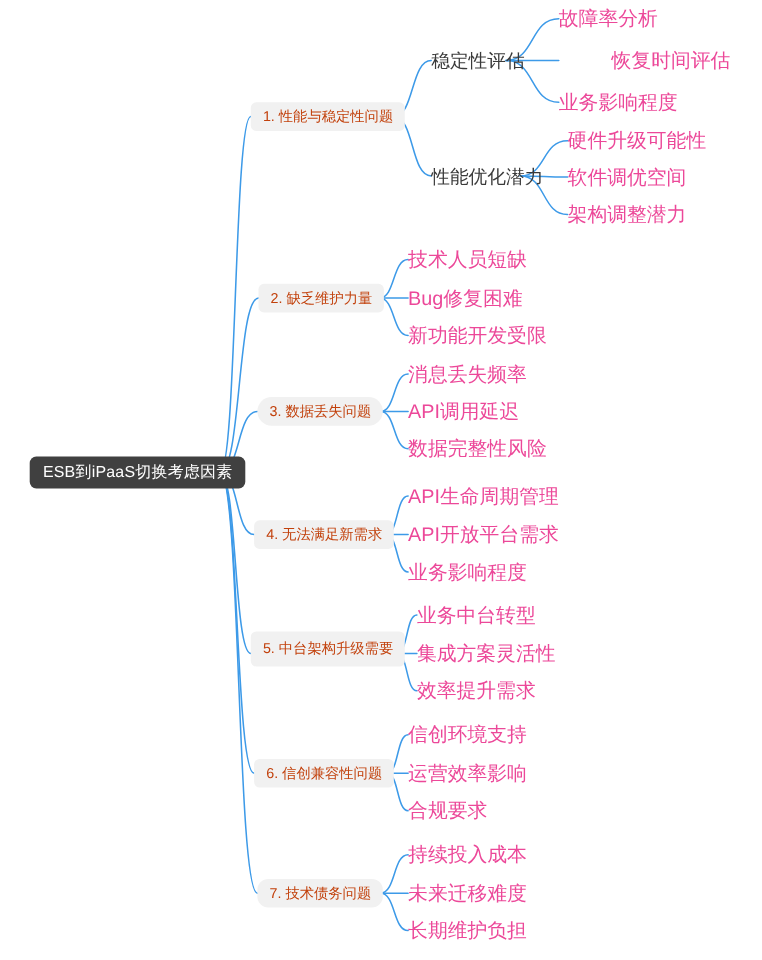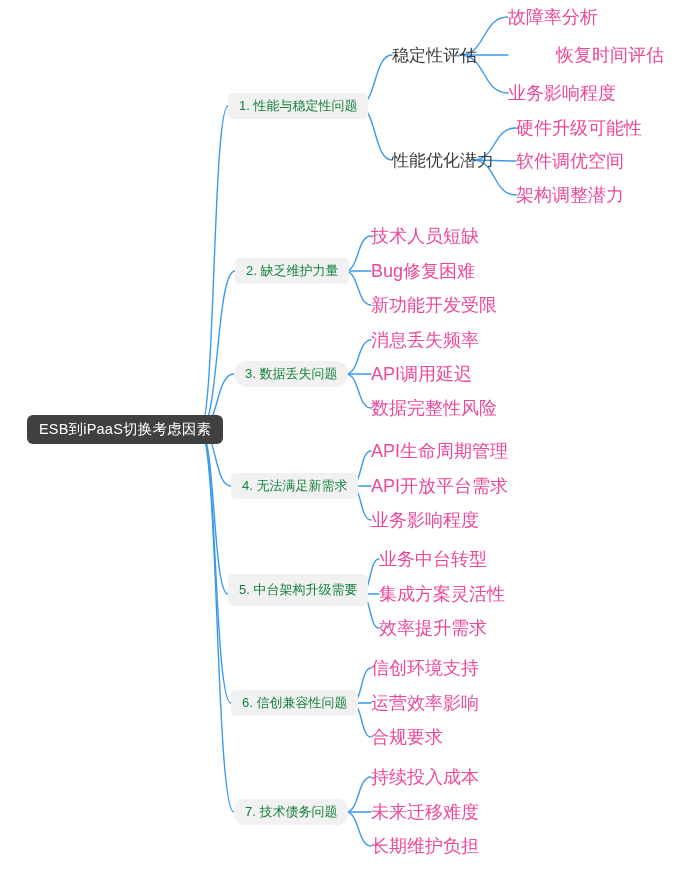--- a/index.html
+++ b/index.html
@@ -41,21 +41,21 @@
     background: #404040;
     color: #ffffff;
     border-radius: 6px;
     font-size: 14.5px;
     padding: 0 12px;
     height: 29px;
     letter-spacing: 0.2px;
   }
   .node-l2 {
     background: #f1f1f1;
-    color: #15803d;
+    color: #c2410c;
     border-radius: 5px;
     font-size: 13px;
     padding: 0 11px;
     height: 26px;
   }
   .node-l3 {
     background: transparent;
     color: #3a3a3a;
     font-size: 17px;
     height: 20px;

